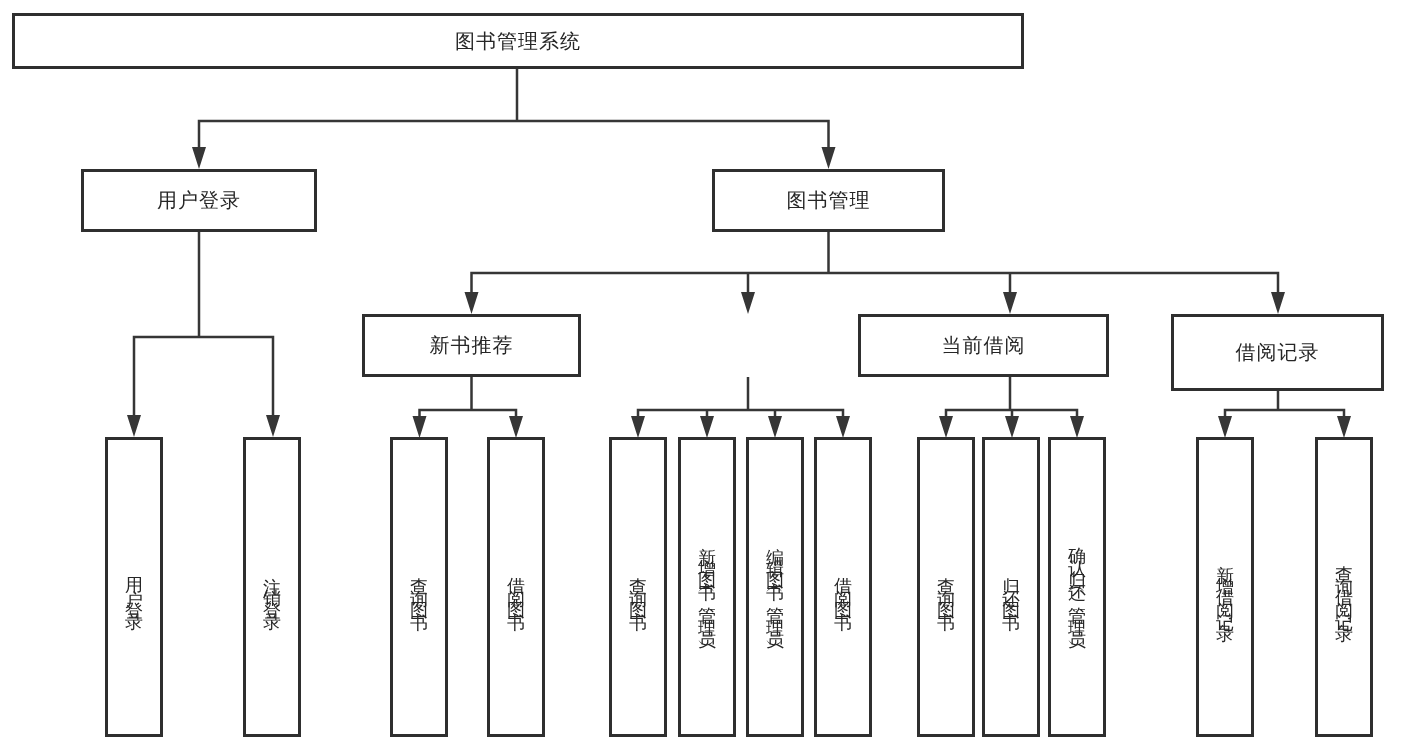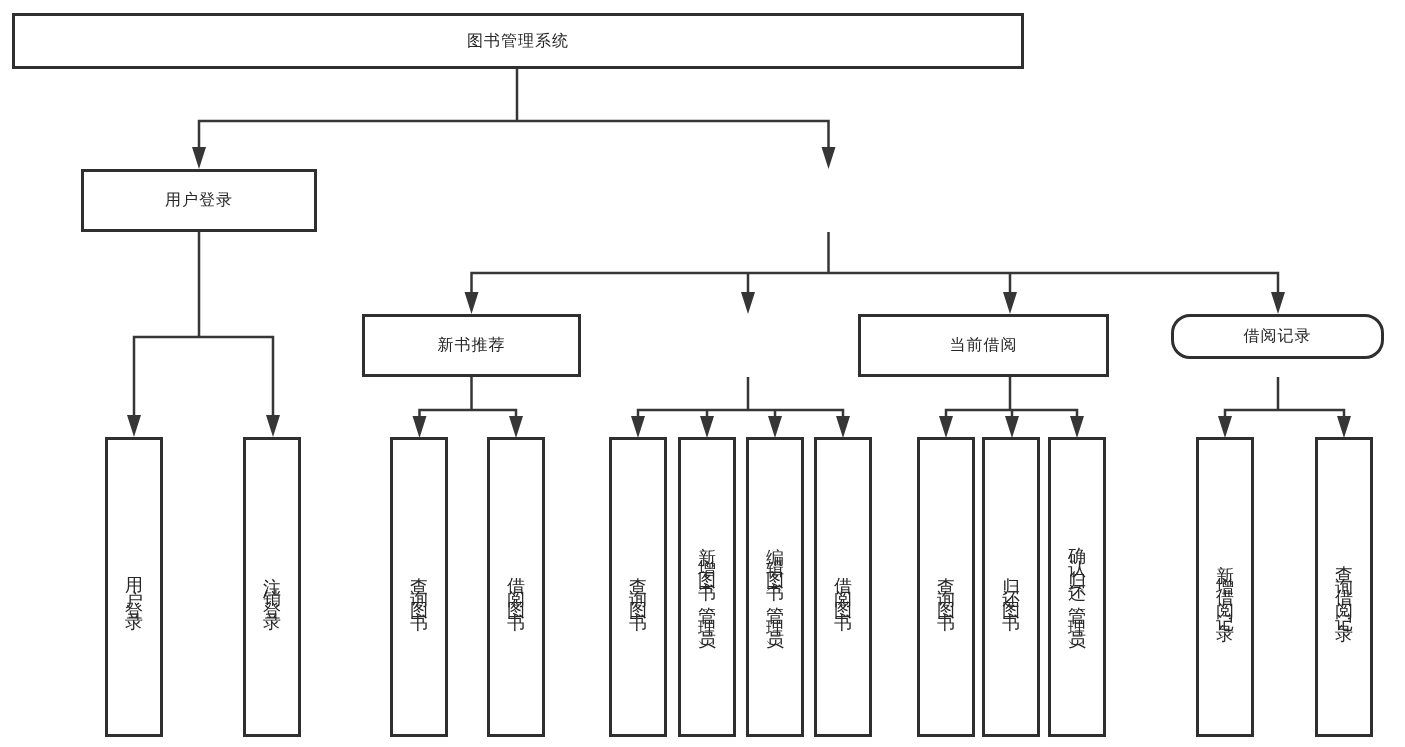--- a/index.html
+++ b/index.html
@@ -19,21 +19,21 @@
   }
   .wires-svg{position:absolute;left:0;top:0;}
   .wires{fill:none;stroke:var(--line);stroke-width:2.5;}
   .arrows{fill:var(--line);stroke:none;}
   .hbox{
     position:absolute;
     box-sizing:border-box;
     background:#fff;
     border:3px solid var(--border);
     display:flex;align-items:center;justify-content:center;
-    font-size:16px;color:var(--text);
+    font-size:20px;color:var(--text);
     letter-spacing:1px;
     z-index:2;
   }
   .vbox{
     position:absolute;
     box-sizing:border-box;
     top:437px;width:58px;height:300px;
     background:#fff;
     border:3px solid var(--border);
     writing-mode:vertical-rl;
@@ -86,24 +86,25 @@
       M939 416 L953 416 L946 438 Z
       M1005 416 L1019 416 L1012 438 Z
       M1070 416 L1084 416 L1077 438 Z
       M1218 416 L1232 416 L1225 438 Z
       M1337 416 L1351 416 L1344 438 Z"></path>
   </svg>
 
   <div class="hbox" style="left:12px;top:13px;width:1012px;height:56px;">图书管理系统</div>
 
   <div class="hbox" style="left:81px;top:169px;width:236px;height:63px;">用户登录</div>
+  <div class="hbox" style="left:712px;top:169px;width:233px;height:63px;">图书管理</div>
 
   <div class="hbox" style="left:362px;top:314px;width:219px;height:63px;">新书推荐</div>
   <div class="hbox" style="left:858px;top:314px;width:251px;height:63px;">当前借阅</div>
-  <div class="hbox" style="left:1171px;top:314px;width:213px;height:45px;border-radius:19px;">借阅记录</div>
+  <div class="hbox" style="left:1171px;top:314px;width:213px;height:77px;">借阅记录</div>
 
   <div class="vbox" style="left:105px;">用户登录</div>
   <div class="vbox" style="left:243px;">注销登录</div>
 
   <div class="vbox" style="left:390px;">查询图书</div>
   <div class="vbox" style="left:487px;">借阅图书</div>
 
   <div class="vbox" style="left:609px;">查询图书</div>
   <div class="vbox" style="left:678px;">新增图书（管理员）</div>
   <div class="vbox" style="left:746px;">编辑图书（管理员）</div>

